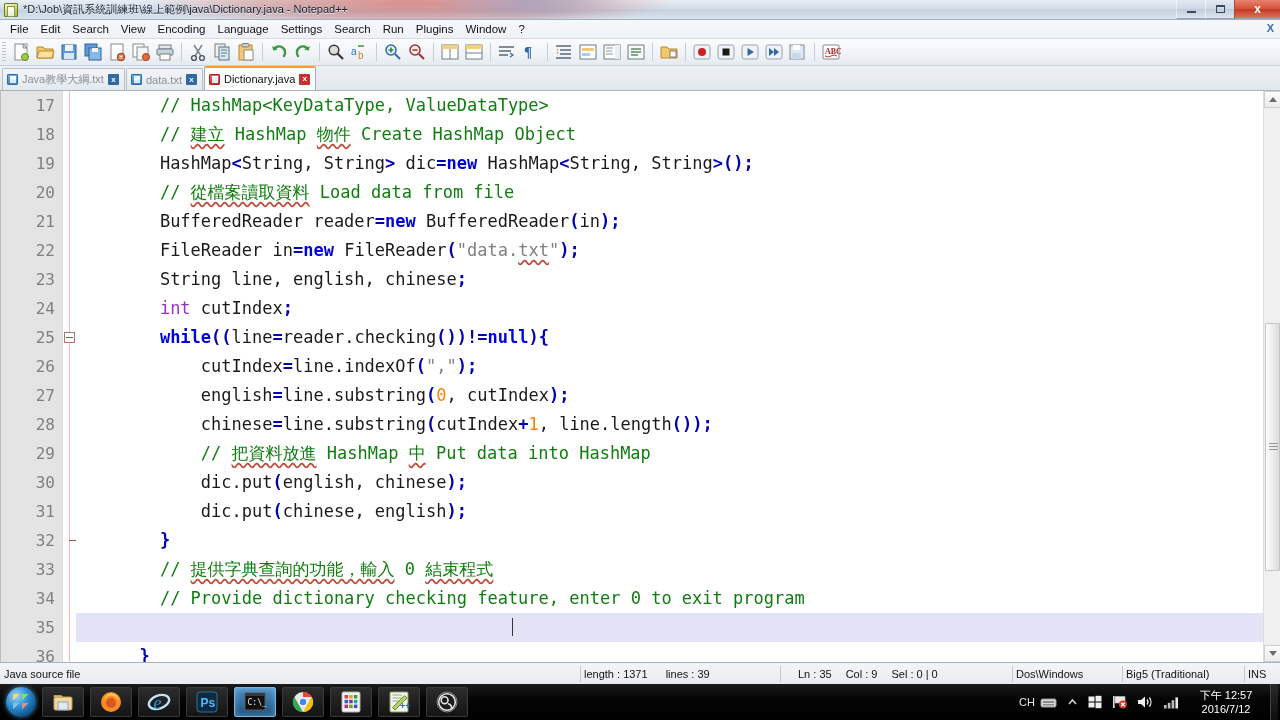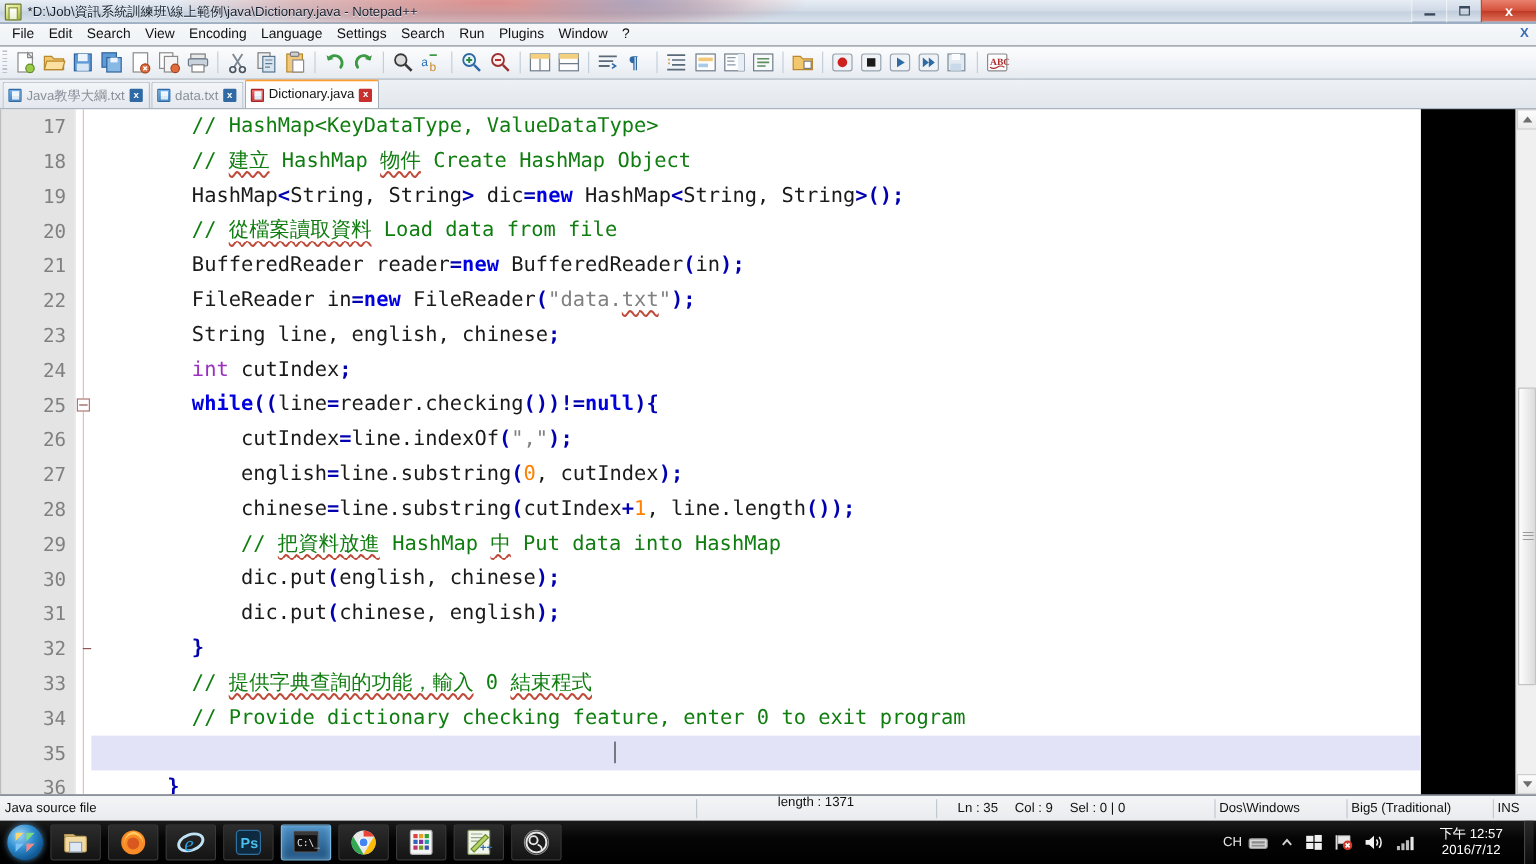--- a/index.html
+++ b/index.html
@@ -136,21 +136,21 @@
   .tab.active .disk { background: linear-gradient(180deg,#ef6a6a,#c8302f); border-color:#a62423; }
   .tab .xbox {
     width: 11px; height: 11px; background:#2f6aa5; color:#fff;
     display:flex; align-items:center; justify-content:center;
     font-size:8px; font-weight:bold; border-radius:1px; line-height:1;
   }
   .tab.active .xbox { background:#c8302f; }
 
   
   .editor {
-    position: absolute; left: 0; top: 91px; width: 1184px; height: 571px;
+    position: absolute; left: 0; top: 91px; width: 1280px; height: 571px;
     background: #fff; display: flex; overflow: hidden;
   }
   .gutter {
     width: 62px; flex: 0 0 62px; background: #e4e4e4;
     border-right: 0px; position: relative;
     border-left: 1px solid #bdbdbd;
   }
   .gutter-num {
     height: 29px; line-height: 29px; text-align: right; padding-right: 7px;
     font-family: "DejaVu Sans Mono", monospace;
@@ -608,21 +608,21 @@
     <div class="thumb" style="top:232px;height:248px;">
       <div class="thumb-grip"></div>
     </div>
     <div class="arrow bot">
         <i class="tri-dn"></i>
       </div>
   </div>
 
   <div class="statusbar">
     <div class="sb-cell" style="width:580px;">Java source file</div>
-    <div class="sb-cell" style="width:200px;gap:18px;flex-direction:column;">
+    <div class="sb-cell" style="width:200px;gap:18px;">
       <span>length : 1371</span>
       <span>lines : 39</span>
     </div>
     <div class="sb-cell" style="width:232px;gap:14px;padding-left:18px;">
       <span>Ln : 35</span>
       <span>Col : 9</span>
       <span>Sel : 0 | 0</span>
     </div>
     <div class="sb-cell" style="width:110px;">Dos\Windows</div>
     <div class="sb-cell" style="width:122px;">Big5 (Traditional)</div>

